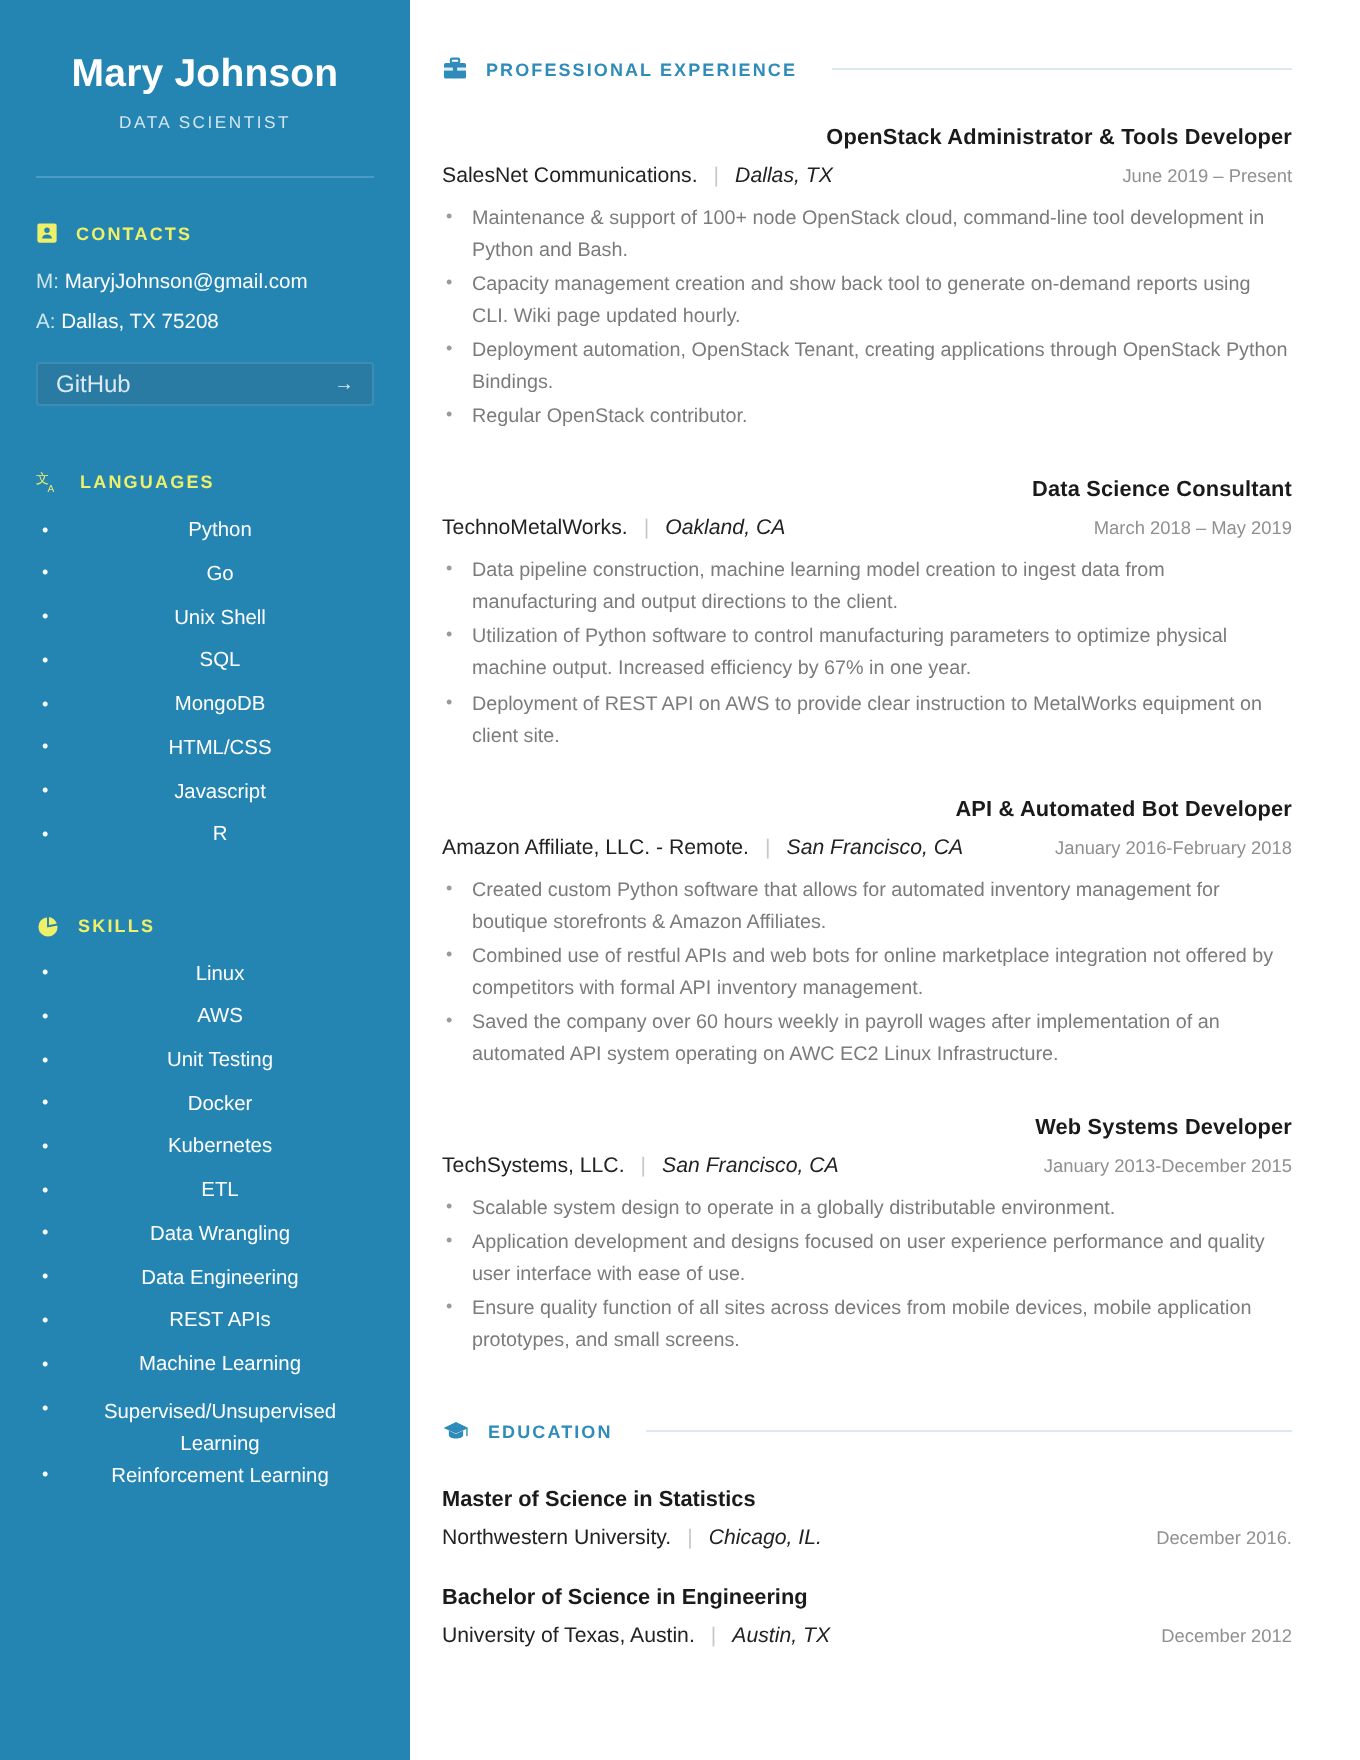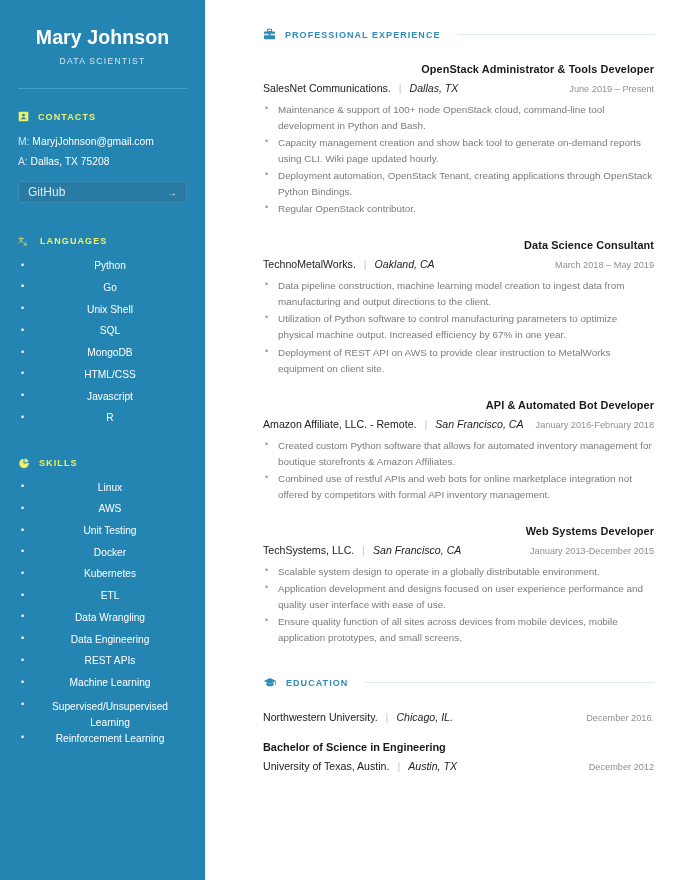--- a/index.html
+++ b/index.html
@@ -12,21 +12,20 @@
     background: #ffffff;
     font-family: "Liberation Sans", sans-serif;
     overflow: hidden;
   }
   .page {
     position: relative;
     width: 680px;
     height: 880px;
     display: flex;
     background: #ffffff;
-    gap: 42px;
   }
 
   
   .sidebar {
     width: 205px;
     min-width: 205px;
     background: #2585b2;
     color: #ffffff;
     box-sizing: border-box;
     padding: 26px 18px 20px 18px;
@@ -360,20 +359,21 @@
       <div class="job-title">API &amp; Automated Bot Developer</div>
       <div class="job-meta">
         <span class="company">Amazon Affiliate, LLC. - Remote.</span>
         <span class="meta-div">|</span>
         <span class="location">San Francisco, CA</span>
         <span class="dates">January 2016-February 2018</span>
       </div>
       <ul class="bullets">
         <li>Created custom Python software that allows for automated inventory management for boutique storefronts &amp; Amazon Affiliates.</li>
         <li>Combined use of restful APIs and web bots for online marketplace integration not offered by competitors with formal API inventory management.</li>
+        <li>Saved the company over 60 hours weekly in payroll wages after implementation of an automated API system operating on AWC EC2 Linux Infrastructure.</li>
       </ul>
     </div>
 
     <div class="job">
       <div class="job-title">Web Systems Developer</div>
       <div class="job-meta">
         <span class="company">TechSystems, LLC.</span>
         <span class="meta-div">|</span>
         <span class="location">San Francisco, CA</span>
         <span class="dates">January 2013-December 2015</span>
@@ -392,20 +392,21 @@
             <path d="M9 2.2 L17 6 L9 9.6 L1 6 Z" fill="#2f8cba"></path>
             <path d="M4.4 7.6 v3.2 c0 1.3 2.2 2.1 4.6 2.1 s4.6-0.8 4.6-2.1 V7.6 L9 10 Z" fill="#2f8cba"></path>
             <rect x="15.6" y="6.2" width="0.9" height="5.1" fill="#2f8cba"></rect>
           </svg>
         </span>
         <span class="sec-label">EDUCATION</span>
         <span class="sec-rule"></span>
       </div>
 
       <div class="edu">
+        <div class="edu-title">Master of Science in Statistics</div>
         <div class="job-meta">
           <span class="company">Northwestern University.</span>
           <span class="meta-div">|</span>
           <span class="location">Chicago, IL.</span>
           <span class="dates">December 2016.</span>
         </div>
       </div>
 
       <div class="edu">
         <div class="edu-title">Bachelor of Science in Engineering</div>

